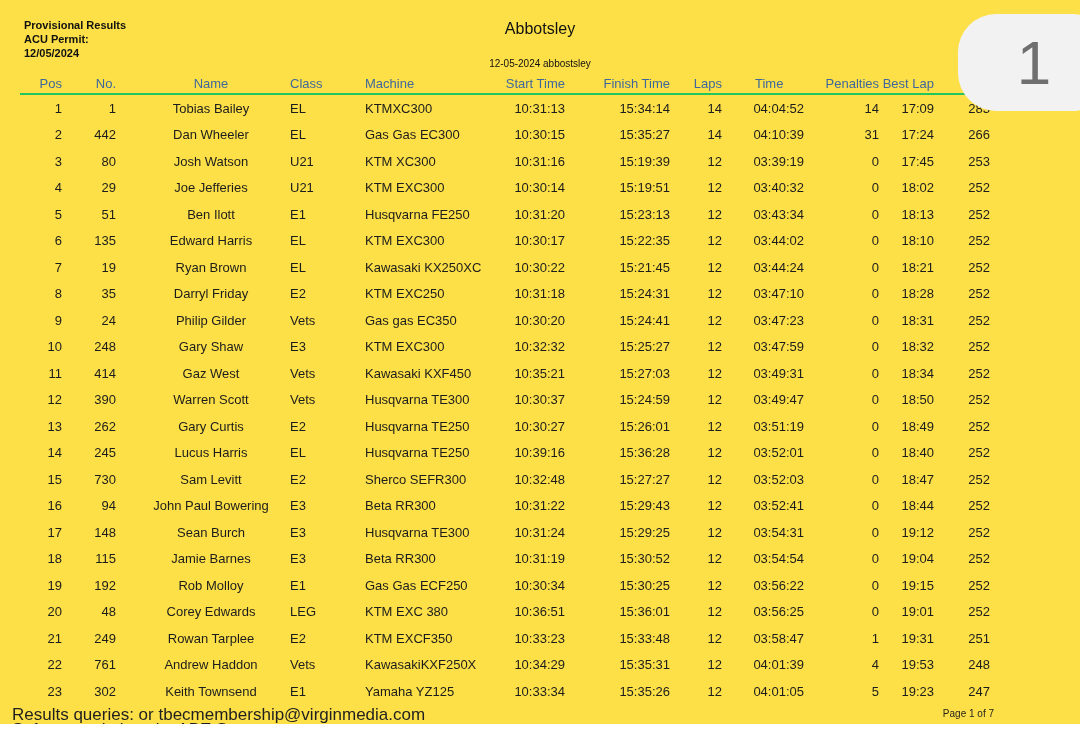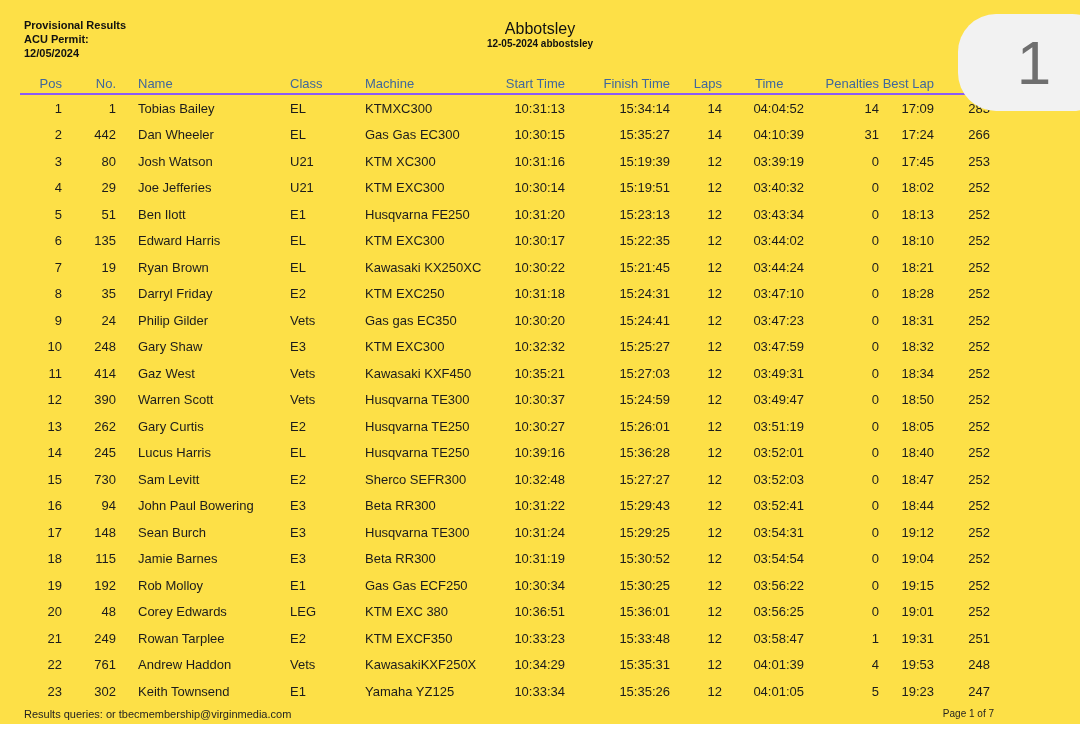--- a/index.html
+++ b/index.html
@@ -17,60 +17,60 @@
     font-size:11px;font-weight:700;color:#111;
     line-height:14px;
   }
   .meta-top .meta-date{}
   
   .title-block{
     position:absolute;left:0;top:20px;width:1080px;
     text-align:center;pointer-events:none;
   }
   .title-block .event-title{font-size:16px;font-weight:400;color:#111;}
-  .title-block .event-subtitle{font-size:10px;font-weight:700;color:#111;margin-top:0;}
+  .title-block .event-subtitle{font-size:10px;font-weight:400;color:#111;margin-top:20px;}
   
   .page-badge{
     position:absolute;top:14px;right:-30px;
     width:152px;height:97px;
     background:#f2f2f2;border-radius:38px;
     display:flex;align-items:center;justify-content:center;
     z-index:5;
   }
   .page-badge span{
     font-size:62px;color:#6f6f6f;font-weight:400;
     line-height:1;
   }
   
   .results-table{
     position:absolute;left:20px;top:72px;width:1040px;z-index:1;
     --cols: 42px 54px 168px 76px 136px 69px 105px 52px 82px 75px 55px 56px;
   }
   .thead{
     display:grid;grid-template-columns:var(--cols);
     height:19px;padding-bottom:2px;align-items:end;
-    border-bottom:2px solid #8b5cf6;
+    border-bottom:2px solid #22c55e;
     color:#40679c;font-size:13px;
   }
   .tbody .row{
     display:grid;grid-template-columns:var(--cols);
     height:26.5px;align-items:center;
     font-size:13px;color:#1c1c1c;
   }
   .cell{white-space:nowrap;}
   .a-r{text-align:right;}
   .a-l{text-align:left;}
-  .p22{padding-left:22px;}
+  .p22{padding-left:22px;text-align:center;}
   .p6{padding-left:6px;}
   .p5{padding-left:5px;}
   .thead .h-time{text-align:left;padding-left:33px;}
   
   .footer-left{
-    position:absolute;left:24px;top:707px;
-    font-size:11px;color:#1f1f1f;line-height:15px;font-weight:400;
+    position:absolute;left:12px;top:707px;
+    font-size:17px;color:#1f1f1f;line-height:15px;font-weight:400;
   }
   .footer-right{
     position:absolute;right:86px;top:708px;
     font-size:10px;color:#1f1f1f;
   }
 </style>
 </head>
 <body>
 
 <div class="page">
@@ -278,21 +278,21 @@
           <div class="cell a-r">13</div>
           <div class="cell a-r">262</div>
           <div class="cell a-l p22">Gary Curtis</div>
           <div class="cell a-l p6">E2</div>
           <div class="cell a-l p5">Husqvarna TE250</div>
           <div class="cell a-r">10:30:27</div>
           <div class="cell a-r">15:26:01</div>
           <div class="cell a-r">12</div>
           <div class="cell a-r">03:51:19</div>
           <div class="cell a-r">0</div>
-          <div class="cell a-r">18:05</div>
+          <div class="cell a-r">18:49</div>
           <div class="cell a-r">252</div>
         </div>
         <div class="row">
           <div class="cell a-r">14</div>
           <div class="cell a-r">245</div>
           <div class="cell a-l p22">Lucus Harris</div>
           <div class="cell a-l p6">EL</div>
           <div class="cell a-l p5">Husqvarna TE250</div>
           <div class="cell a-r">10:39:16</div>
           <div class="cell a-r">15:36:28</div>

